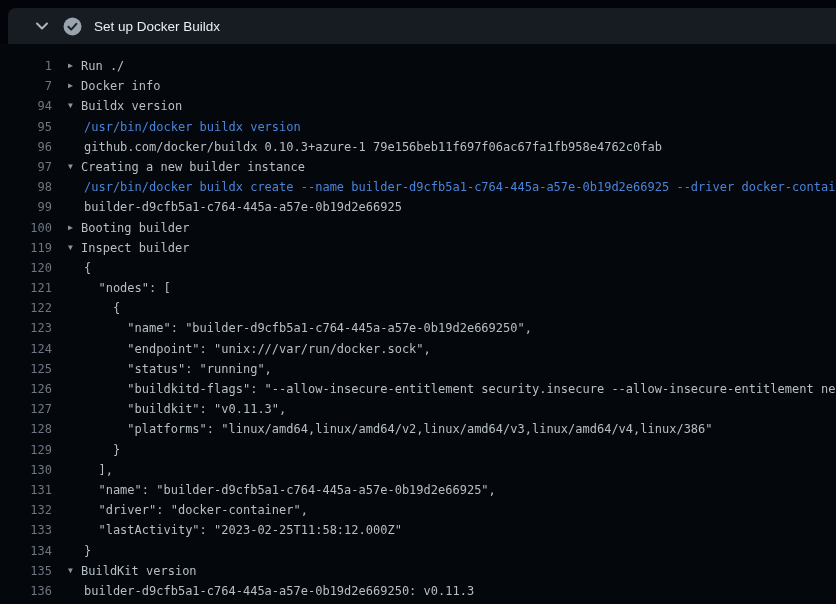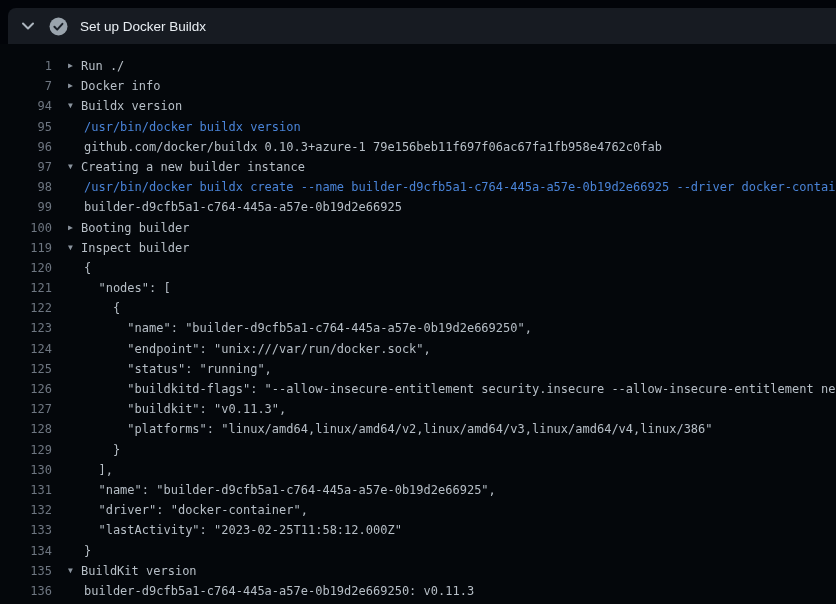--- a/index.html
+++ b/index.html
@@ -15,21 +15,21 @@
   .step-header {
     position: absolute;
     left: 8px;
     top: 8px;
     right: 0;
     height: 36px;
     background: var(--header_bg, #171b22);
     border-radius: 8px 0 0 0;
     display: flex;
     align-items: center;
-    padding-left: 8px;
+    padding-left: 22px;
     cursor: pointer;
   }
   .chevron-wrap {
     width: 24px;
     height: 24px;
     display: flex;
     align-items: center;
     justify-content: center;
     flex: none;
   }

